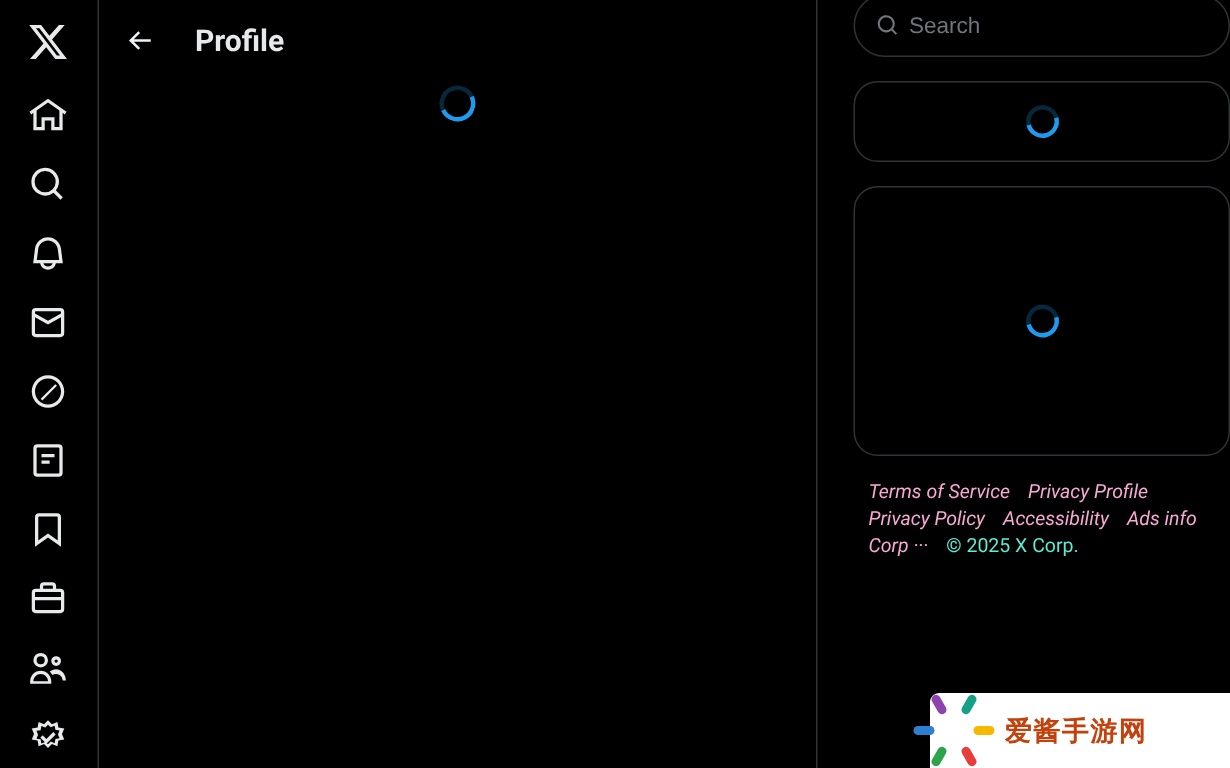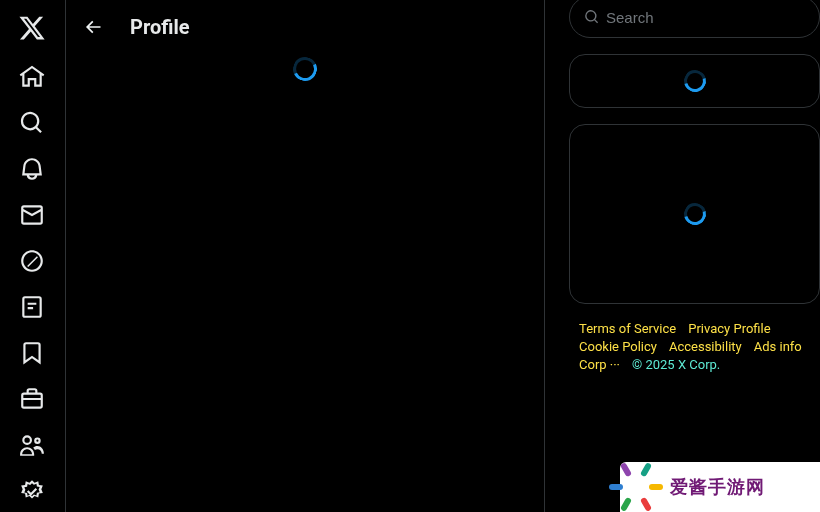--- a/index.html
+++ b/index.html
@@ -119,41 +119,42 @@
       margin-top: 16px;
       font-size: 13px;
       color: #71767b;
       line-height: 18px;
       display: flex;
       flex-wrap: wrap;
       gap: 0 12px;
       padding-left: 10px;
     }
     .footer-links a {
-      color: #fde047;
+      color: #f9a8d4;
       text-decoration: none;
       cursor: pointer;
+      font-style: italic;
     }
     .footer-links .copyright { color: #5eead4; }
 
     .brand-overlay {
       position: absolute;
       right: 0;
       bottom: 0;
       width: 200px;
       height: 50px;
       background: #fff;
       border-top-left-radius: 6px;
       display: flex;
       align-items: center;
       padding-left: 8px;
       gap: 6px;
       font-size: 18px;
       font-weight: 600;
-      color: #701a75;
+      color: #c2410c;
       font-family: "Microsoft YaHei", sans-serif;
     }
     .brand-logo {
       width: 36px;
       height: 36px;
       position: relative;
     }
     .brand-logo span {
       position: absolute;
       width: 14px;
@@ -250,21 +251,21 @@
     </div>
     <div class="card card-small">
       <div class="spinner"></div>
     </div>
     <div class="card card-large">
       <div class="spinner"></div>
     </div>
     <div class="footer-links">
       <a>Terms of Service</a>
       <a>Privacy Profile</a>
-      <a>Cookie Policy</a>
+      <a>Privacy Policy</a>
       <a>Accessibility</a>
       <a>Ads info</a>
       <a>Corp ···</a>
       <span class="copyright">© 2025 X Corp.</span>
     </div>
   </div>
 </div>
 
 <div class="brand-overlay">
   <div class="brand-logo">

